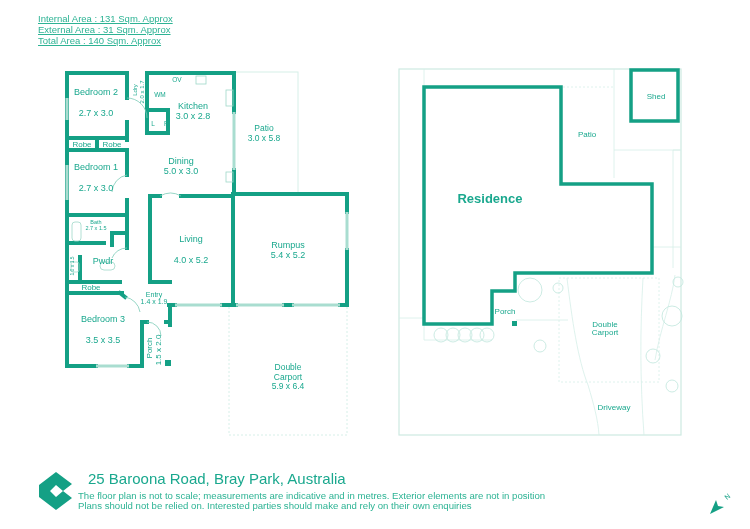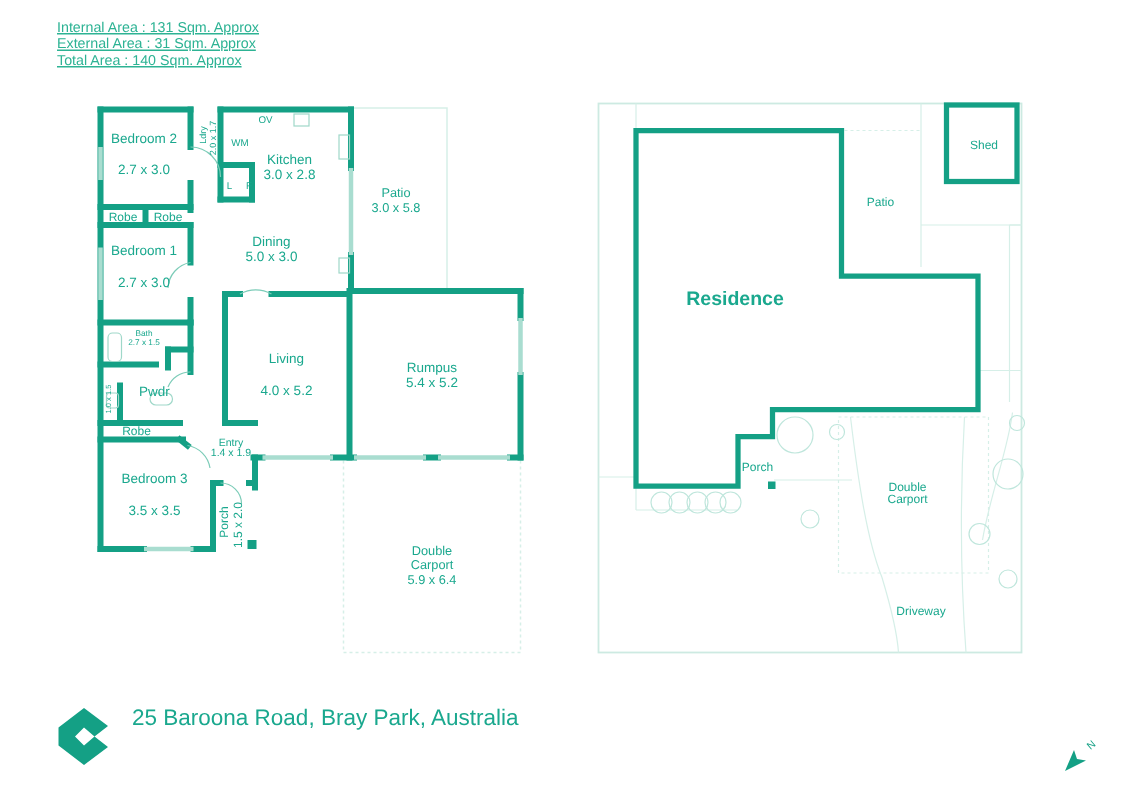--- a/index.html
+++ b/index.html
@@ -212,17 +212,19 @@
     <text class="lbl" x="605" y="335" font-size="8">Carport</text>
     <text class="lbl" x="614" y="410" font-size="8">Driveway</text>
   </g>
 </svg>
 
 <svg class="logo" viewBox="0 0 38 42">
   <path d="M20,2 L36,14 L27,21 L20,15 L14,21 L20,27 L27,21 L36,28 L20,40 L3,27 L3,15 Z" fill="#14a085"></path>
 </svg>
 <div class="footer-title">25 Baroona Road, Bray Park, Australia</div>
 <div class="footer-note">
+  <div>The floor plan is not to scale; measurements are indicative and in metres. Exterior elements are not in position</div>
+  <div>Plans should not be relied on. Interested parties should make and rely on their own enquiries</div>
 </div>
 <svg class="compass" viewBox="0 0 28 26">
   <path d="M2,24 L8,10 L10,16 L16,17 Z" fill="#14a085"></path>
   <text x="19" y="10" font-size="7" fill="#14a085" font-family="Liberation Sans, sans-serif" transform="rotate(-40 19 10)">N</text>
 </svg>
 
 </body></html>

